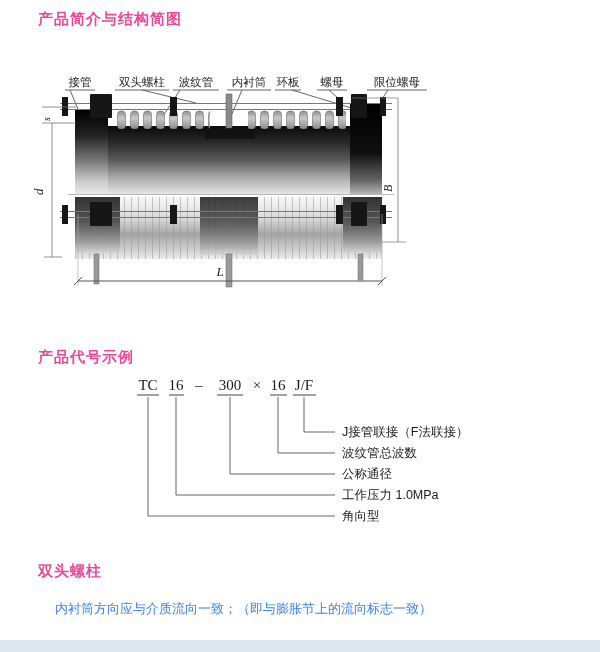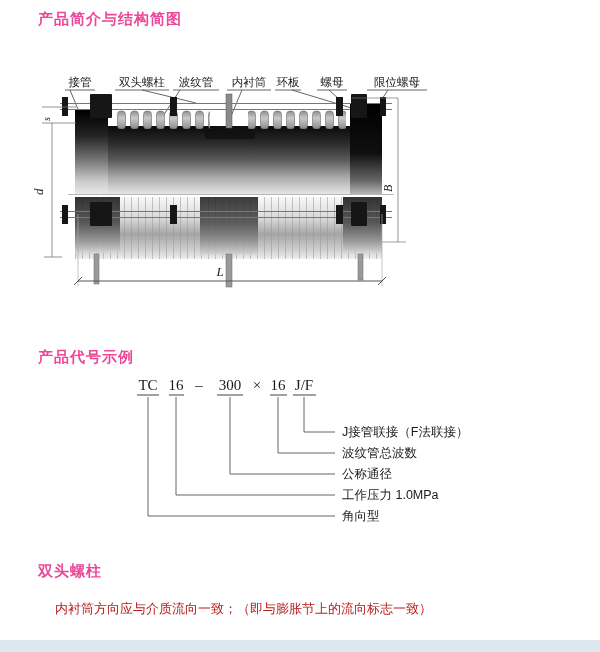--- a/index.html
+++ b/index.html
@@ -2,21 +2,21 @@
 <html><head>
 <meta charset="utf-8">
 <style>
   * { margin:0; padding:0; box-sizing:border-box; }
   body { background:#fff; font-family:"Liberation Sans", sans-serif; }
   .page { position:relative; width:600px; height:652px; background:#ffffff; overflow:hidden; }
   .sec-title { position:absolute; left:38px; color:#ec4899; font-weight:bold; font-size:15px; letter-spacing:1px; }
   #title-intro { top:10px; }
   #title-code { top:348px; }
   #title-install { top:562px; }
-  .install-text { position:absolute; left:55px; top:598px; width:490px; font-size:13px; color:#b91c1c; line-height:21px; }
+  .install-text { position:absolute; left:55px; top:598px; width:490px; font-size:13px; color:#3b82f6; line-height:21px; }
   .diagram-svg { position:absolute; left:30px; top:64px; }
   .code-svg { position:absolute; left:100px; top:372px; }
   .footer-strip { position:absolute; left:0; bottom:0; width:600px; height:12px; background:#dde8ee; }
   svg text { font-family:"Liberation Sans", sans-serif; }
   svg text.dim { font-family:"Liberation Serif", serif; font-style:italic; }
   svg text.tok { font-family:"Liberation Serif", serif; }
 </style>
 </head>
 <body>
 

